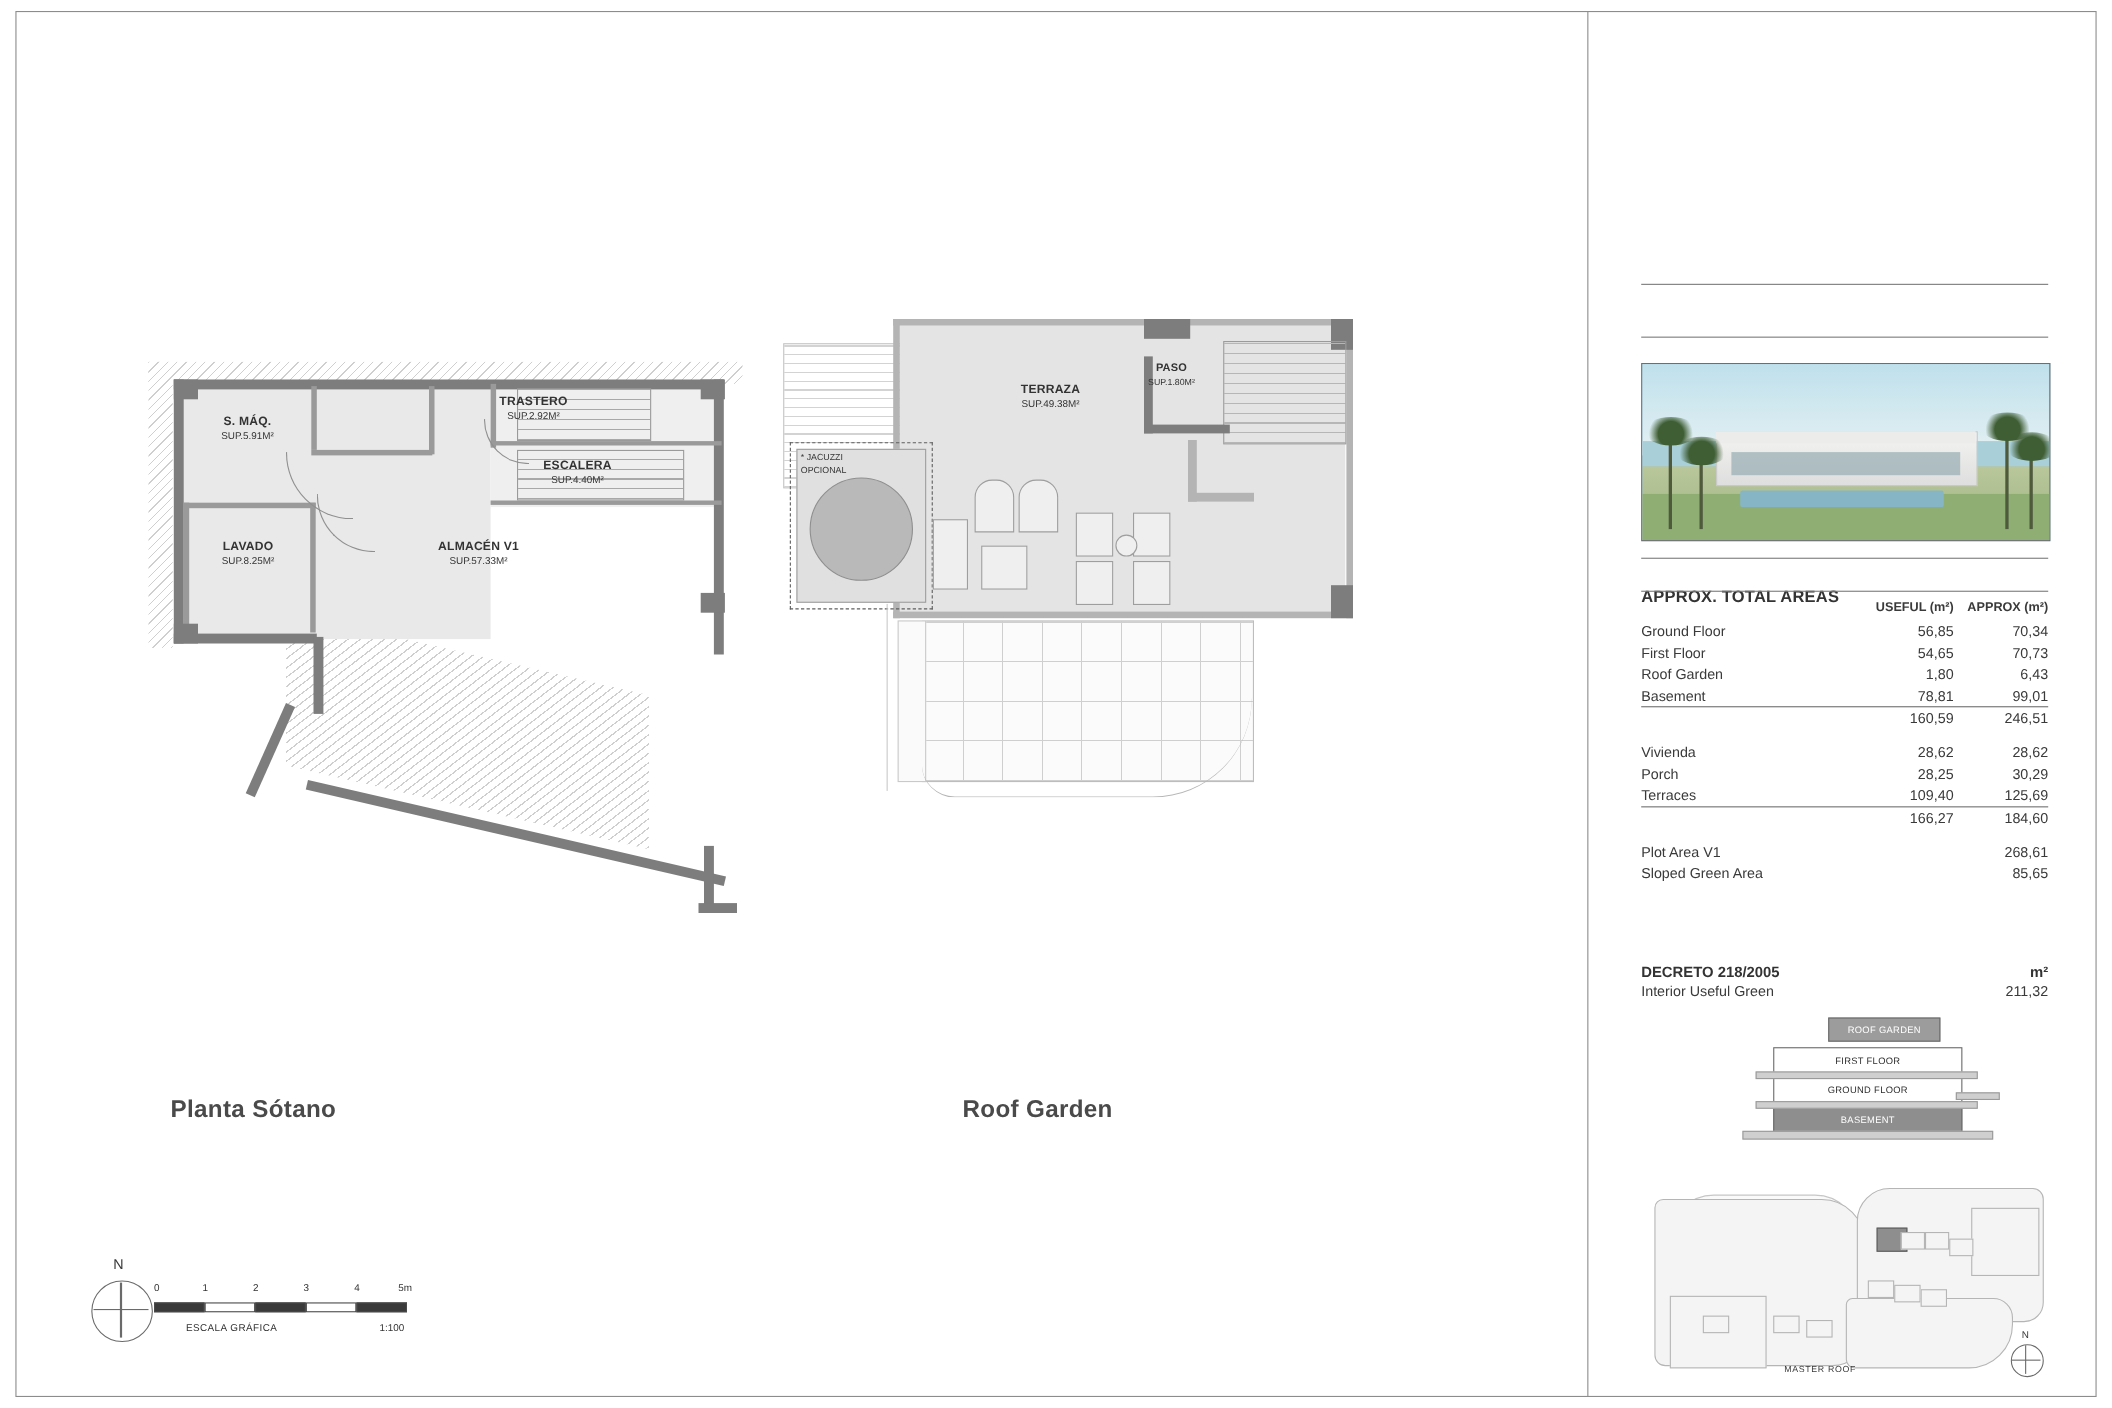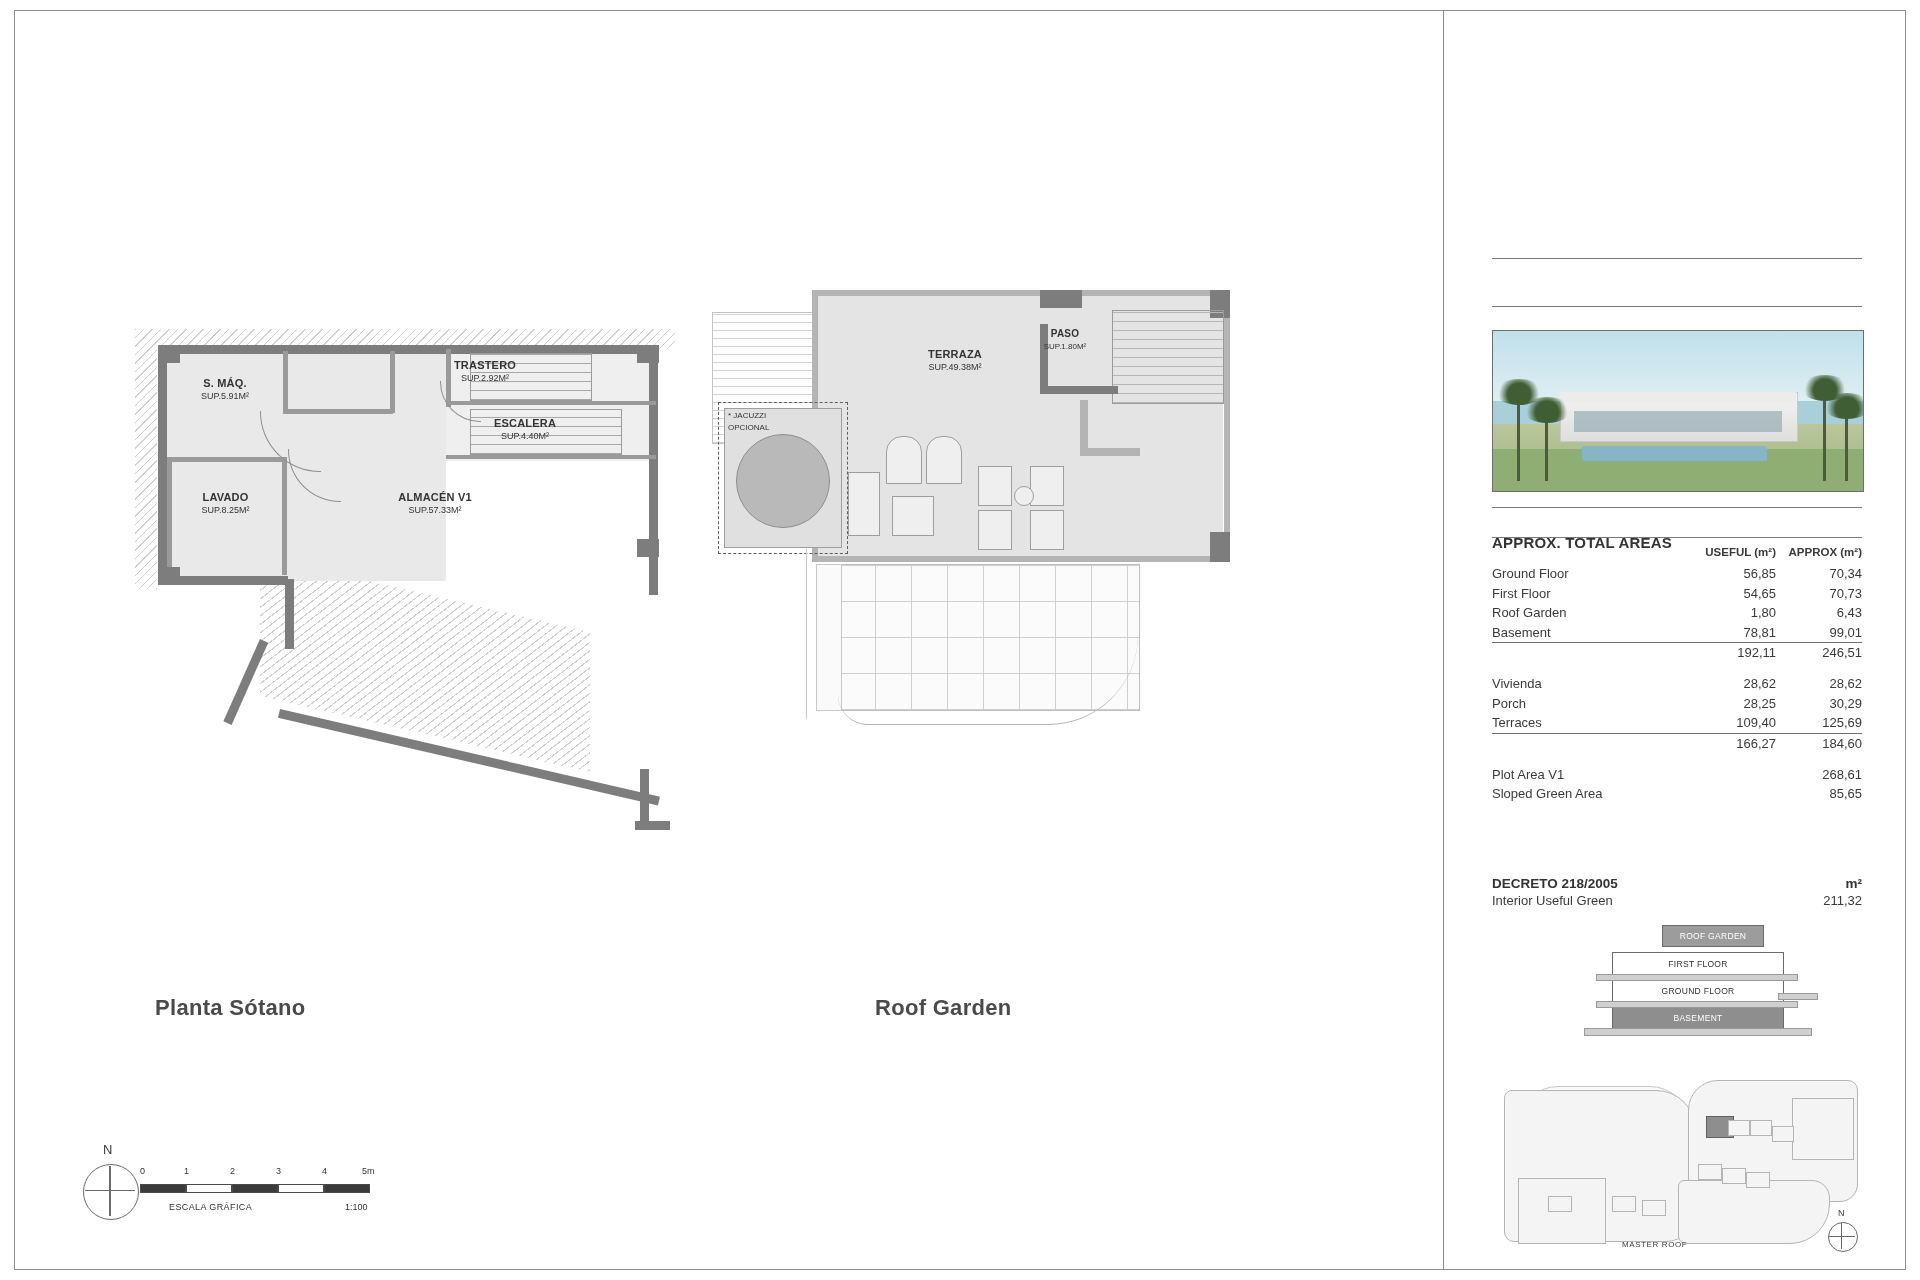--- a/index.html
+++ b/index.html
@@ -343,21 +343,21 @@
         <div class="c-built">6,43</div>
       </div>
       <div class="row">
         <div class="c-name">Basement</div>
         <div class="c-useful">78,81</div>
         <div class="c-built">99,01</div>
       </div>
       <div class="sub-rule"></div>
       <div class="sum-row">
         <div class="c-name"></div>
-        <div class="c-useful">192,11</div>
+        <div class="c-useful">160,59</div>
         <div class="c-built">246,51</div>
       </div>
 
       <div class="gap"></div>
 
       <div class="row">
         <div class="c-name">Vivienda</div>
         <div class="c-useful">28,62</div>
         <div class="c-built">28,62</div>
       </div>

